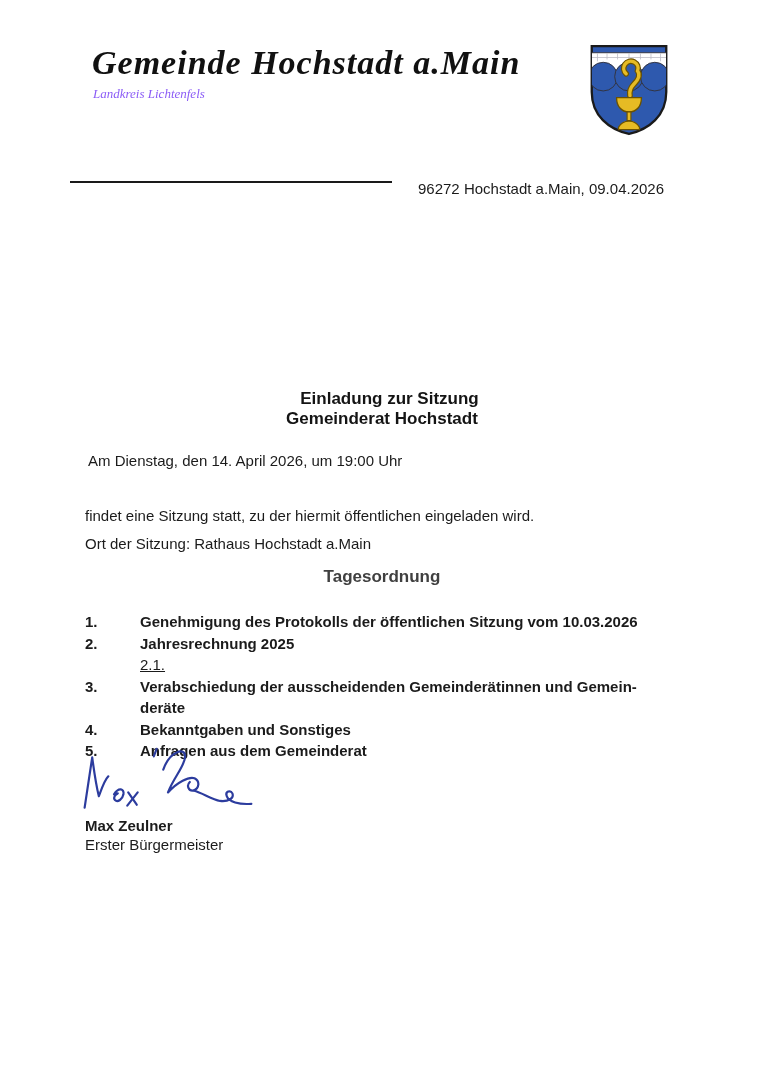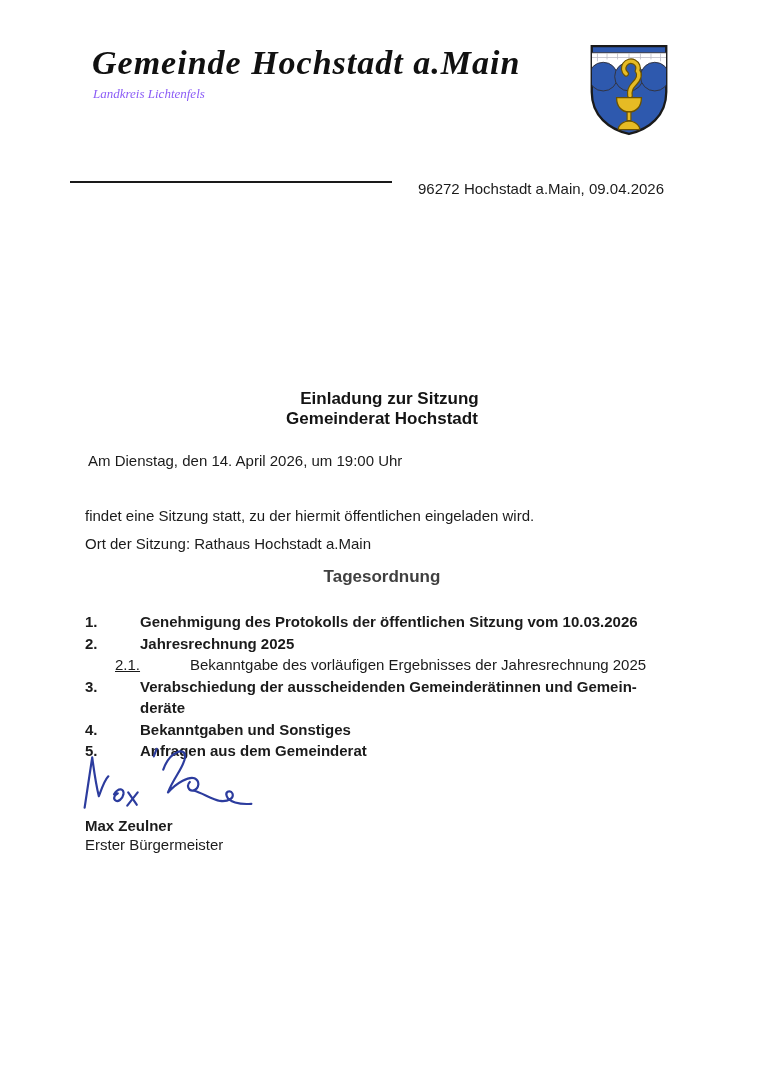--- a/index.html
+++ b/index.html
@@ -61,21 +61,21 @@
   .agenda-heading {
     left: 0; right: 0; top: 567px; text-align: center;
     font-size: 17px; font-weight: bold; color: #404040;
   }
 
   
   .agenda { left: 85px; top: 611px; right: 40px; font-size: 15px; }
   .agenda-row { display: flex; align-items: flex-start; line-height: 21.5px; }
   .agenda-row.bold { font-weight: bold; }
   .agenda-num { flex: 0 0 55px; }
-  .agenda-row.sub .agenda-num { margin-left: 30px; flex-basis: 75px; text-decoration: underline; }
+  .agenda-row.sub .agenda-num { margin-left: 55px; flex-basis: 75px; text-decoration: underline; }
   .agenda-text { flex: 1; white-space: pre-line; }
 
   
   .signature-svg { left: 78px; top: 744px; width: 180px; height: 76px; }
   .sig-name { left: 85px; top: 817px; font-size: 15px; font-weight: bold; }
   .sig-role { left: 85px; top: 836px; font-size: 15px; }
 </style>
 </head>
 <body>
 
@@ -139,21 +139,20 @@
     <div class="agenda-row bold">
       <span class="agenda-num">1.</span>
       <span class="agenda-text">Genehmigung des Protokolls der öffentlichen Sitzung vom 10.03.2026</span>
     </div>
     <div class="agenda-row bold">
       <span class="agenda-num">2.</span>
       <span class="agenda-text">Jahresrechnung 2025</span>
     </div>
     <div class="agenda-row sub">
       <span class="agenda-num">2.1.</span>
-      <span class="agenda-text">Bekanntgabe des vorläufigen Ergebnisses der Jahresrechnung 2025</span>
     </div>
     <div class="agenda-row bold">
       <span class="agenda-num">3.</span>
       <span class="agenda-text">Verabschiedung der ausscheidenden Gemeinderätinnen und Gemein-
 deräte</span>
     </div>
     <div class="agenda-row bold">
       <span class="agenda-num">4.</span>
       <span class="agenda-text">Bekanntgaben und Sonstiges</span>
     </div>

